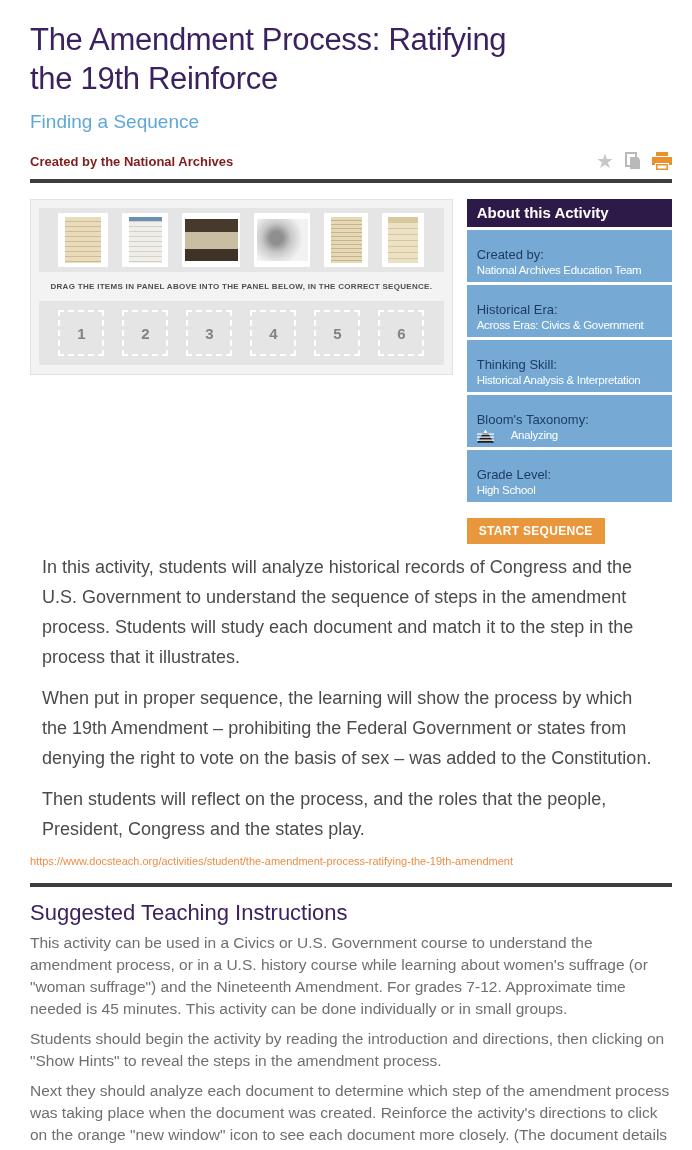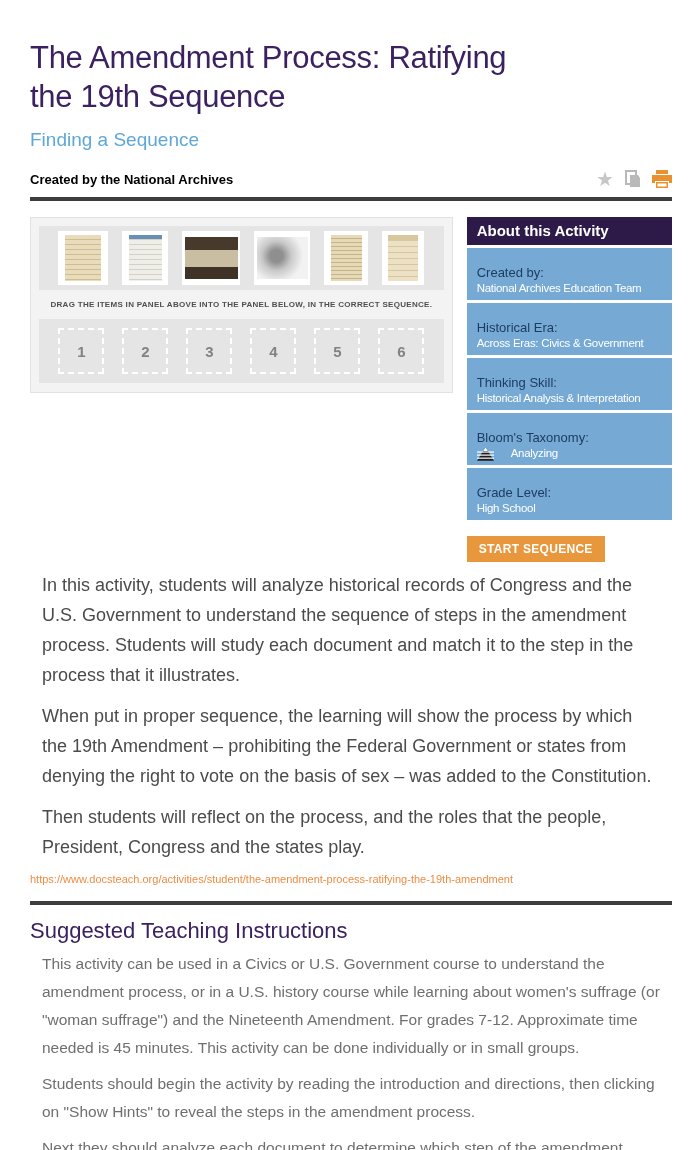--- a/index.html
+++ b/index.html
@@ -6,27 +6,27 @@
   html, body { margin: 0; padding: 0; }
   body {
     width: 692px; height: 1150px; overflow: hidden;
     background: #ffffff;
     font-family: "Liberation Sans", sans-serif;
   }
   .container { padding: 0 20px 0 30px; }
 
   
   .title {
-    margin: 38px 0 0; font-weight: 300; color: #3b2160;
+    margin: 20px 0 0; font-weight: 300; color: #3b2160;
     font-size: 31px; line-height: 39px; letter-spacing: -0.3px;
   }
   .title span { display: block; }
   .subtitle { margin-top: 13px; font-size: 19px; color: #5ea7d8; font-weight: 400; }
   .byline-row { display: flex; justify-content: space-between; align-items: center; margin-top: 18px; }
-  .byline { font-size: 13px; font-weight: 700; color: #000000; }
+  .byline { font-size: 13px; font-weight: 700; color: #7f1d1d; }
   .action-icons { display: flex; align-items: center; gap: 10px; }
   .star-glyph { color: #c7c7c7; font-size: 20px; line-height: 20px; cursor: pointer; }
   .icon-btn { display: inline-flex; align-items: center; cursor: pointer; }
   .divider { height: 4px; background: #3d3d3d; margin-top: 8px; }
 
   
   .main-row { display: flex; gap: 14px; margin-top: 16px; }
 
   .preview {
     width: 428px; height: 176px; background: #f3f3f3;
@@ -83,30 +83,30 @@
 
   
   .intro { margin-top: 8px; }
   .intro p { margin: 0 12px 11px; font-size: 18px; line-height: 30px; color: #4b4b4b; }
   .activity-link {
     display: block; margin-top: 2px; font-size: 11px; color: #ef8c42;
     text-decoration: none; cursor: pointer;
   }
   .divider2 { height: 4px; background: #3d3d3d; margin-top: 16px; }
   .teach-heading { margin: 13px 0 6px; font-size: 22px; line-height: 26px; font-weight: 400; color: #3b2160; }
-  .instr p { margin: 0 12px 8px; font-size: 15.5px; line-height: 28px; color: #6f6f6f; }
+  .instr p { margin: 0 0 8px; font-size: 15.5px; line-height: 22px; color: #6f6f6f; }
 </style>
 </head>
 <body>
 
 <div class="container">
 
   <h1 class="title">
     <span>The Amendment Process: Ratifying</span>
-    <span>the 19th Sequence</span>
+    <span>the 19th Reinforce</span>
   </h1>
   <div class="subtitle">Finding a Sequence</div>
 
   <div class="byline-row">
     <div class="byline">Created by the National Archives</div>
     <div class="action-icons">
       <span class="star-glyph">★</span>
       <span class="icon-btn">
         <svg width="18" height="18" viewBox="0 0 18 18">
           <rect x="2" y="1" width="10" height="13" fill="none" stroke="#b9b9b9" stroke-width="2"></rect>

